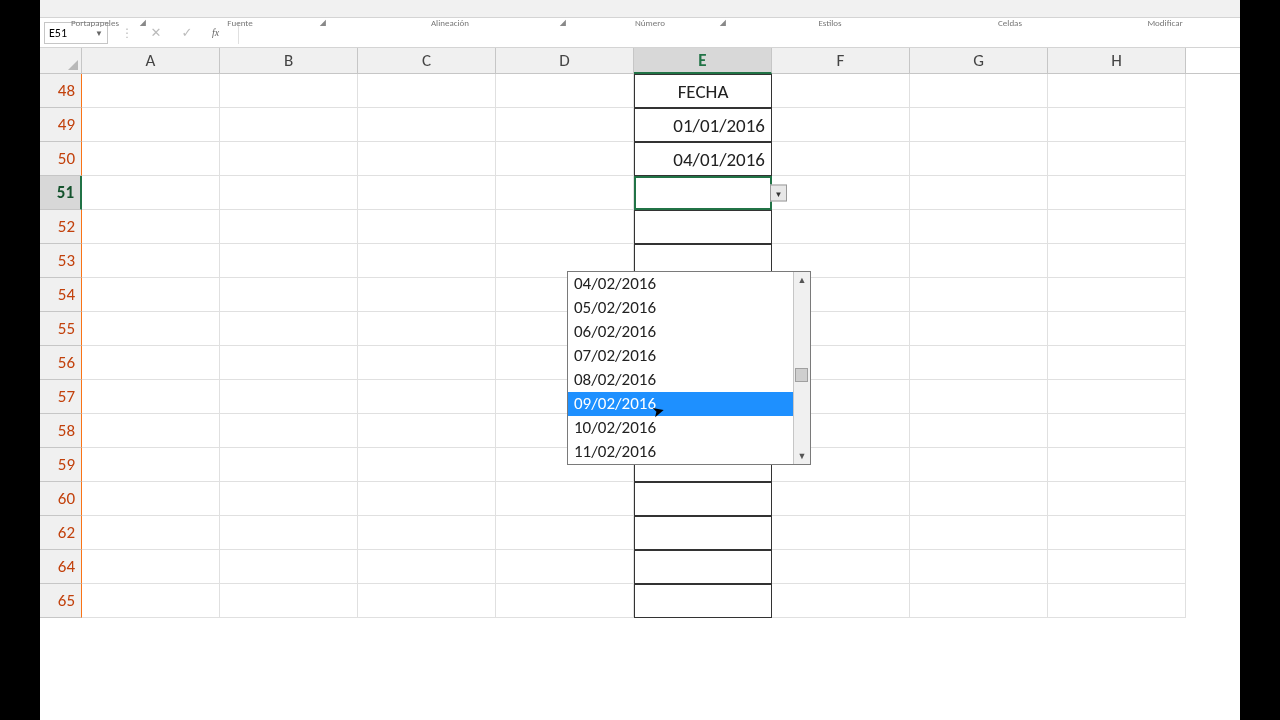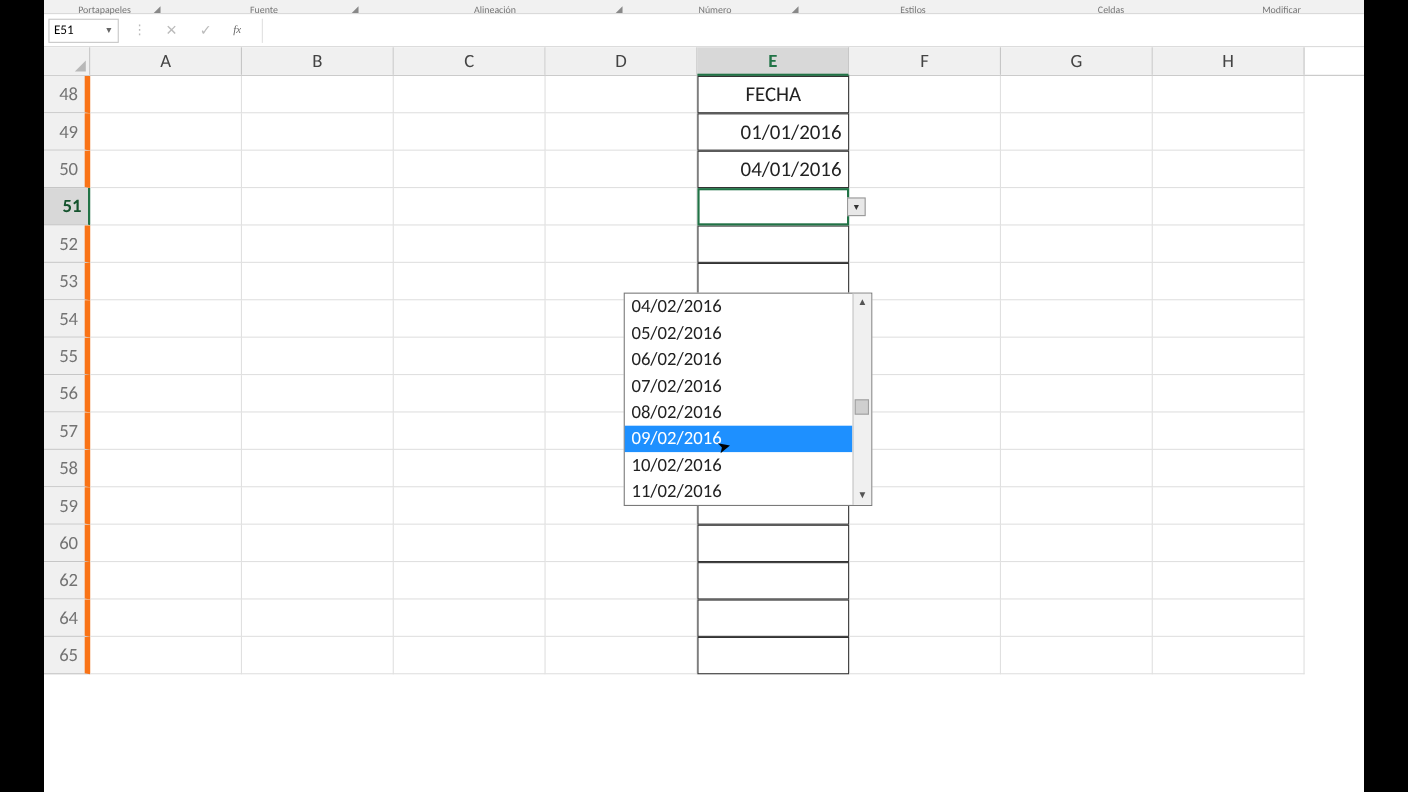--- a/index.html
+++ b/index.html
@@ -21,21 +21,21 @@
   }
   
   .ribbon-strip {
     height: 13px;
     background: #f1f1f1;
     border-bottom: 1px solid #d4d4d4;
     display: flex;
     font-size: 9px;
     color: #777;
     align-items: flex-start;
-    padding-top: 4px;
+    padding-top: 17px;
   }
   .ribbon-group { text-align: center; position: relative; }
   .ribbon-group .launcher {
     position: absolute;
     right: 4px;
     top: 0;
     font-size: 8px;
     color: #888;
   }
   
@@ -134,26 +134,26 @@
   }
   
   .rows { }
   .row {
     display: flex;
     height: 34px;
   }
   .row-h {
     width: 42px;
     background: #f0f0f0;
-    border-right: 5px solid #f97316;
+    border-right: 1px solid #f97316;
     border-bottom: 1px solid #c6c6c6;
     text-align: right;
     padding-right: 6px;
     font-size: 17px;
-    color: #737373;
+    color: #c2410c;
     line-height: 34px;
   }
   .row-h.active {
     background: #d8d8d8;
     color: #14532d;
     font-weight: bold;
     border-right: 2px solid #217346;
   }
   .cell {
     width: 138px;
@@ -193,21 +193,21 @@
     justify-content: center;
     font-size: 8px;
     color: #333;
     z-index: 5;
   }
   
   .dv-list {
     position: absolute;
     left: 527px;
     top: 223px;
-    width: 226px;
+    width: 244px;
     background: #fff;
     border: 1px solid #7a7a7a;
     z-index: 10;
     display: flex;
   }
   .dv-items { flex: 1; }
   .dv-item {
     font-size: 17px;
     color: #222;
     padding: 1px 6px;

